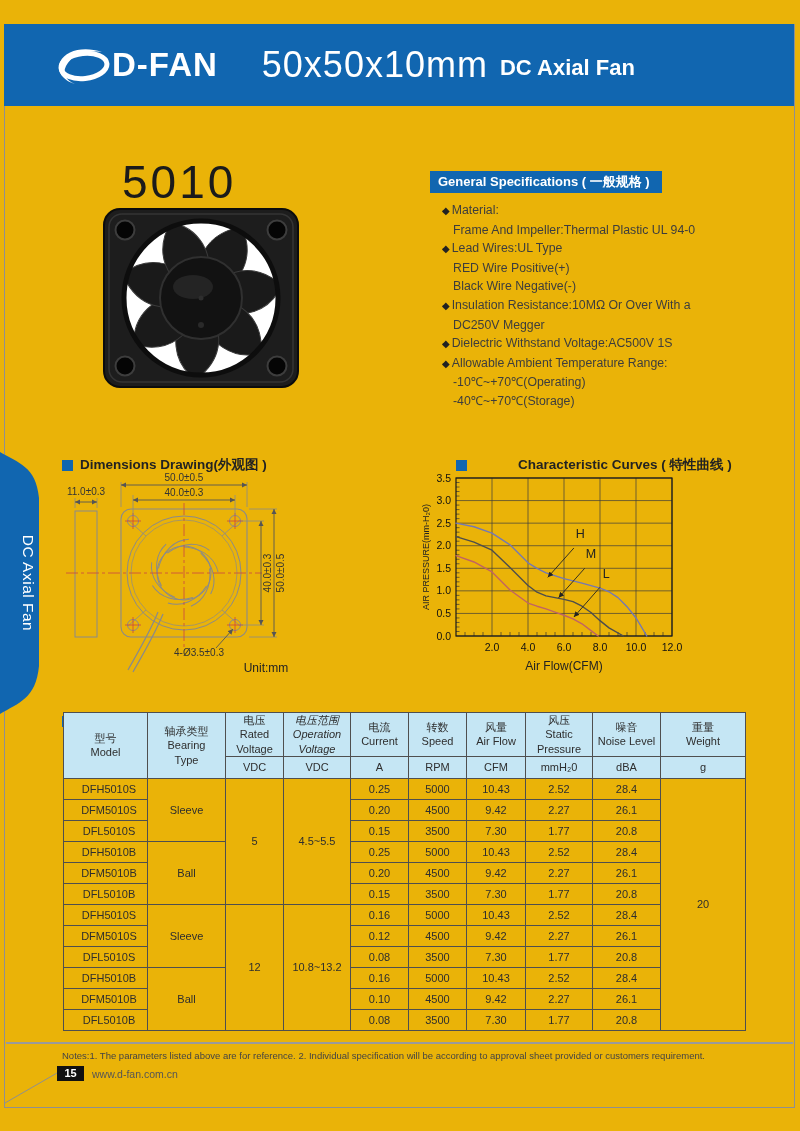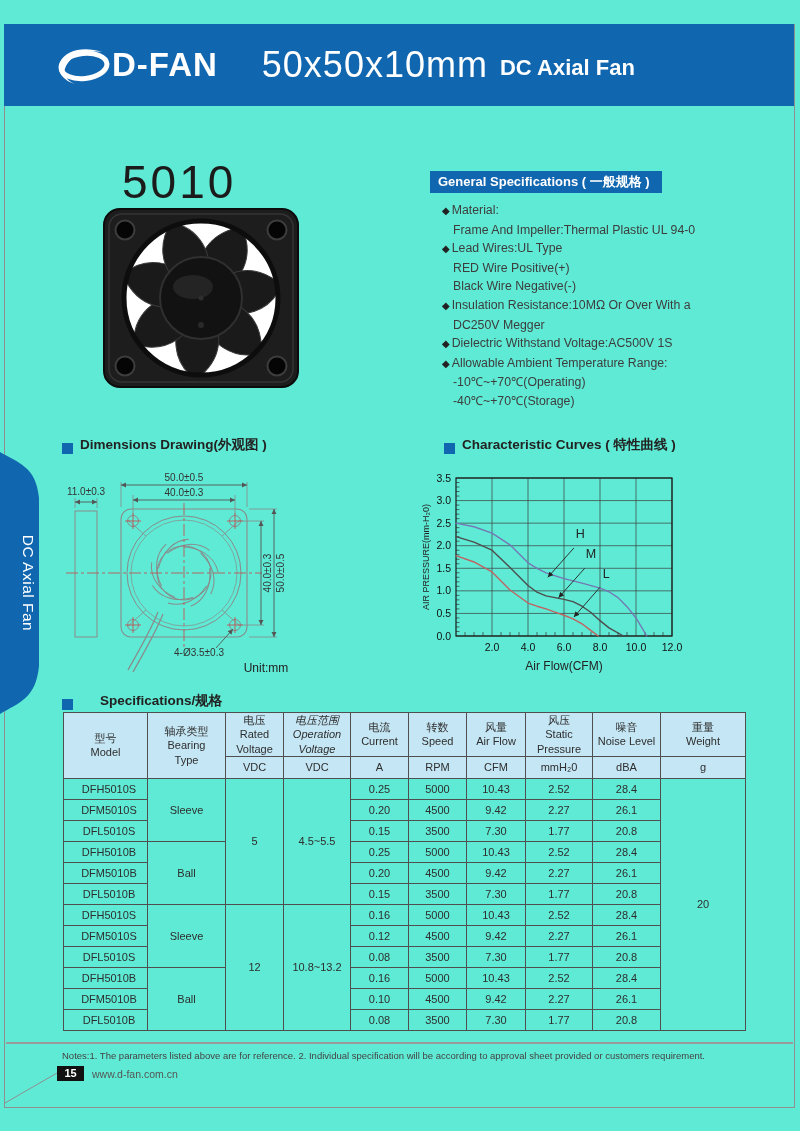--- a/index.html
+++ b/index.html
@@ -1,37 +1,37 @@
 <!DOCTYPE html>
 <html><head>
 <meta charset="utf-8">
 <style>
   html,body{margin:0;padding:0;background:#fff;}
-  #page{position:relative;width:800px;height:1131px;background:#5eead4;overflow:hidden;
+  #page{position:relative;width:800px;height:1131px;background:#eab308;overflow:hidden;
         font-family:"Liberation Sans", sans-serif;color:#222;}
   .abs{position:absolute;}
   
   #page-frame{left:4px;top:24px;width:789px;height:1083px;border:1px solid #8f8f8f;border-top:none;}
   
   #header-bar{left:4px;top:24px;width:790px;height:82px;background:#1166b0;display:flex;align-items:center;}
   #logo-wrap{margin-left:52px;display:flex;align-items:center;}
   #brand-text{color:#fff;font-size:33px;font-weight:bold;letter-spacing:1px;margin-left:2px;}
   #size-title{color:#fff;font-size:36px;font-weight:normal;margin-left:44px;letter-spacing:1px;}
   #subtitle{color:#fff;font-size:22px;font-weight:bold;margin-left:12px;padding-top:6px;}
   
   #model-number{left:122px;top:138px;font-size:46px;color:#1b1b1b;letter-spacing:3px;margin-top:17px;}
   
   #gs-title{left:430px;top:171px;width:232px;height:22px;background:#1166b0;color:#fff;
             font-size:13px;font-weight:bold;line-height:22px;padding-left:8px;box-sizing:border-box;}
   #gs-list{left:442px;top:201px;width:356px;font-size:12.3px;color:#3d3d3d;}
   .gs-line{line-height:18.6px;white-space:nowrap;}
   .gs-line .diamond{font-size:10px;margin-right:2px;color:#222;}
   .gs-line.indent{padding-left:11px;}
   
-  .sec-title{display:flex;align-items:flex-end;font-size:13.5px;color:#222;font-weight:bold;}
+  .sec-title{display:flex;align-items:center;font-size:13.5px;color:#222;font-weight:bold;margin-top:20px;}
   .sec-sq{width:11px;height:11px;background:#1166b0;margin-right:7px;flex:0 0 auto;}
   
   #spec-table{border-collapse:collapse;table-layout:fixed;width:682px;font-size:11px;color:#2e2e2e;}
   #spec-table th,#spec-table td{border:1px solid #4f4f4f;text-align:center;vertical-align:middle;padding:0 2px;}
   #spec-table th{background:#c5e6f4;font-weight:normal;line-height:1.3;height:42px;}
   #spec-table th.unit{height:21px;}
   #spec-table td{height:20px;}
   #spec-table td.model-cell{text-align:center;padding-left:9px;}
   
   #sep-line{left:6px;top:1042px;width:787px;height:2px;background:#9a9a9a;}
@@ -108,21 +108,21 @@
       <div class="gs-line"><span class="diamond">◆</span><span>Dielectric Withstand Voltage:AC500V 1S</span></div>
       <div class="gs-line"><span class="diamond">◆</span><span>Allowable Ambient Temperature Range:</span></div>
       <div class="gs-line indent"><span>-10℃~+70℃(Operating)</span></div>
       <div class="gs-line indent"><span>-40℃~+70℃(Storage)</span></div>
     </div>
 
   <div class="abs sec-title" style="left:62px;top:436px;">
     <span class="sec-sq"></span>
     <span>Dimensions Drawing(外观图 )</span>
   </div>
-  <div class="abs sec-title" style="left:444px;top:436px;">
+  <div class="abs sec-title" style="left:456px;top:436px;gap:44px;">
     <span class="sec-sq"></span>
     <span>Characteristic Curves ( 特性曲线 )</span>
   </div>
   <div class="abs sec-title" style="left:62px;top:692px;gap:20px;">
     <span class="sec-sq"></span>
     <span>Specifications/规格</span>
   </div>
 
   <svg class="abs" style="left:58px;top:462px;" width="320" height="225" viewBox="0 0 320 225">
     <defs>

